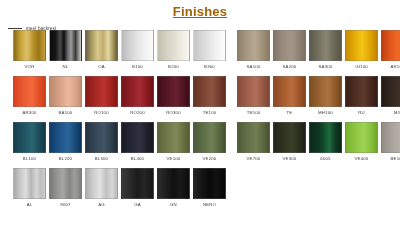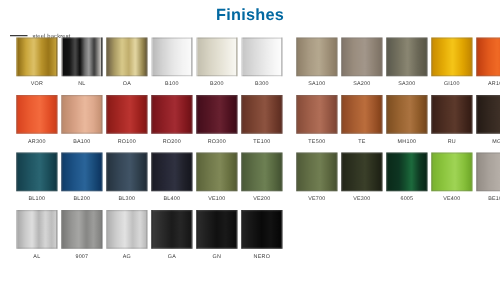--- a/index.html
+++ b/index.html
@@ -15,21 +15,22 @@
     color: #1a1a1a;
     position: relative;
   }
   #page-title {
     text-align: center;
     font-size: 13px;
     font-weight: 700;
     letter-spacing: 0.2px;
     margin: 4px 0 0 0;
     line-height: 15px;
-    color: #0369a1;
+    color: #a16207;
+    text-decoration: underline;
   }
   #legend {
     display: flex;
     align-items: center;
     gap: 4px;
     margin: 4px 0 0 8px;
     height: 10px;
   }
   #legend .legend-dash {
     display: block;

